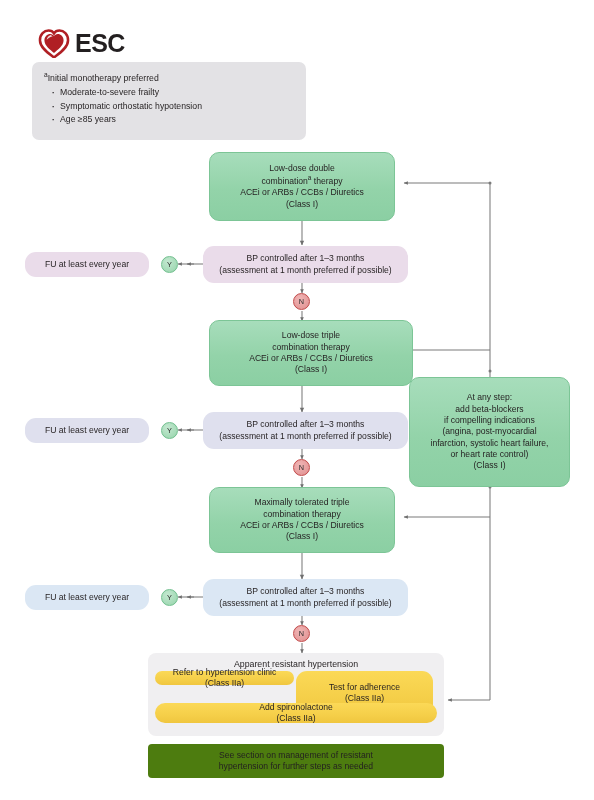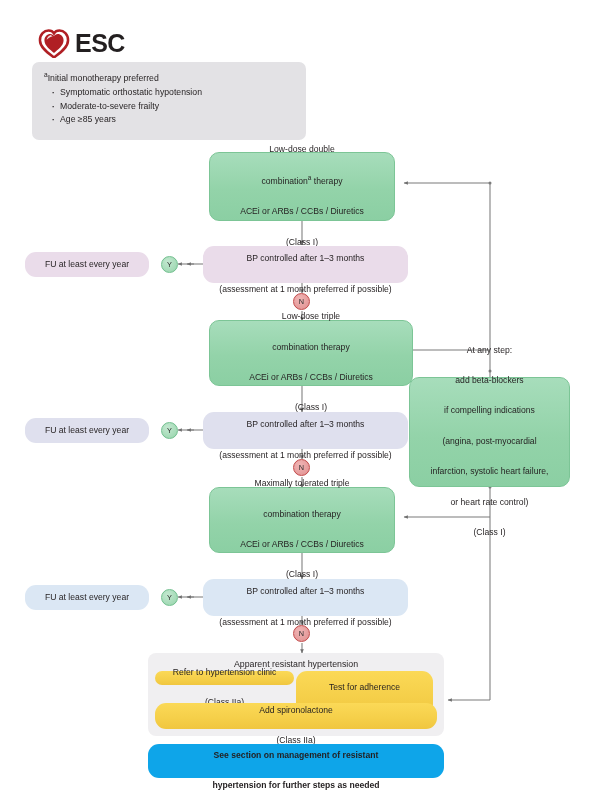--- a/index.html
+++ b/index.html
@@ -52,21 +52,21 @@
   }
 
   .green {
     background: linear-gradient(180deg, #a7ddbb 0%, #93d3a9 55%, #8bcfa3 100%);
     border: 0.8px solid #7cc596;
     border-radius: 10px;
   }
   .pinkbox   { background: #eadcea; border-radius: 11px; }
   .lavbox    { background: #dfe0ee; border-radius: 11px; }
   .bluebox   { background: #dbe7f4; border-radius: 11px; }
-  .graybox   { background: #0ea5e9; border-radius: 11px; font-weight: bold; }
+  .graybox   { background: #4d7c0f; border-radius: 4px; }
   .yellowpanel { background: #f0eff1; border-radius: 8px; }
   .yellow {
     background: linear-gradient(180deg, #fbd957 0%, #f5cf49 60%, #f0c63f 100%);
     border-radius: 11px;
   }
 
   .ybadge {
     position: absolute;
     width: 17px; height: 17px; border-radius: 50%;
     background: radial-gradient(circle at 38% 32%, #c3e8d0, #96d4ab);
@@ -78,21 +78,21 @@
     position: absolute;
     width: 17px; height: 17px; border-radius: 50%;
     background: radial-gradient(circle at 38% 32%, #f0b5b5, #e08f8f);
     border: 1px solid #c24a4a;
     display: flex; align-items: center; justify-content: center;
     font-size: 7.3px; color: #2c2c2c;
   }
 
   .svg-layer { position: absolute; inset: 0; width: 594px; height: 800px; pointer-events: none; }
   sup.fn { font-size: 6.4px; vertical-align: super; }
-  .ln { display: block; margin-top: 19px; }
+  .ln { display: block; }
 </style>
 </head>
 <body>
 
 <div id="canvas">
 
   <div class="logo-wrap">
     <span class="logo-heart">
       <svg viewBox="0 0 100 94" width="32" height="30" aria-hidden="true">
         <path d="M50 92C34 80 6 62 6 38 6 20 19 8 33 8c8 0 14 4 17 9 3-5 9-9 17-9 14 0 27 12 27 30 0 24-28 42-44 54z" fill="none" stroke="#b01f24" stroke-width="8"></path>
@@ -101,22 +101,22 @@
       </svg>
     </span>
     <span class="logo-text">ESC</span>
   </div>
 
   <div class="note-box">
     <div class="note-title">
       <sup>a</sup><span>Initial monotherapy preferred</span>
     </div>
     <ul class="note-list">
+      <li>Moderate-to-severe frailty</li>
       <li>Symptomatic orthostatic hypotension</li>
-      <li>Moderate-to-severe frailty</li>
       <li>Age ≥85 years</li>
     </ul>
   </div>
 
   <svg class="svg-layer">
     <defs>
       <marker id="ah" viewBox="0 0 10 10" refX="8.5" refY="5" markerWidth="5.2" markerHeight="5.2" orient="auto-start-reverse">
         <path d="M0.5 1 L9 5 L0.5 9 z" fill="#6f6f6f"></path>
       </marker>
       <marker id="ahs" viewBox="0 0 10 10" refX="8.5" refY="5" markerWidth="4.6" markerHeight="4.6" orient="auto-start-reverse">
@@ -243,21 +243,21 @@
     <div style="text-align:center; font-size:8.8px; padding-top:6px;">Apparent resistant hypertension</div>
   </div>
   <div class="box yellow" style="left:155px; top:671px; width:139px; height:14px;">
     <span class="ln">Refer to hypertension clinic</span>
     <span class="ln">(Class IIa)</span>
   </div>
   <div class="box yellow" style="left:296px; top:671px; width:137px; height:44px;">
     <span class="ln">Test for adherence</span>
     <span class="ln">(Class IIa)</span>
   </div>
-  <div class="box yellow" style="left:155px; top:703px; width:282px; height:26px;">
+  <div class="box yellow" style="left:155px; top:703px; width:282px; height:20px;">
     <span class="ln">Add spironolactone</span>
     <span class="ln">(Class IIa)</span>
   </div>
 
   <div class="box graybox" style="left:148px; top:744px; width:296px; height:34px;">
     <span class="ln">See section on management of resistant</span>
     <span class="ln">hypertension for further steps as needed</span>
   </div>
 
 </div>

